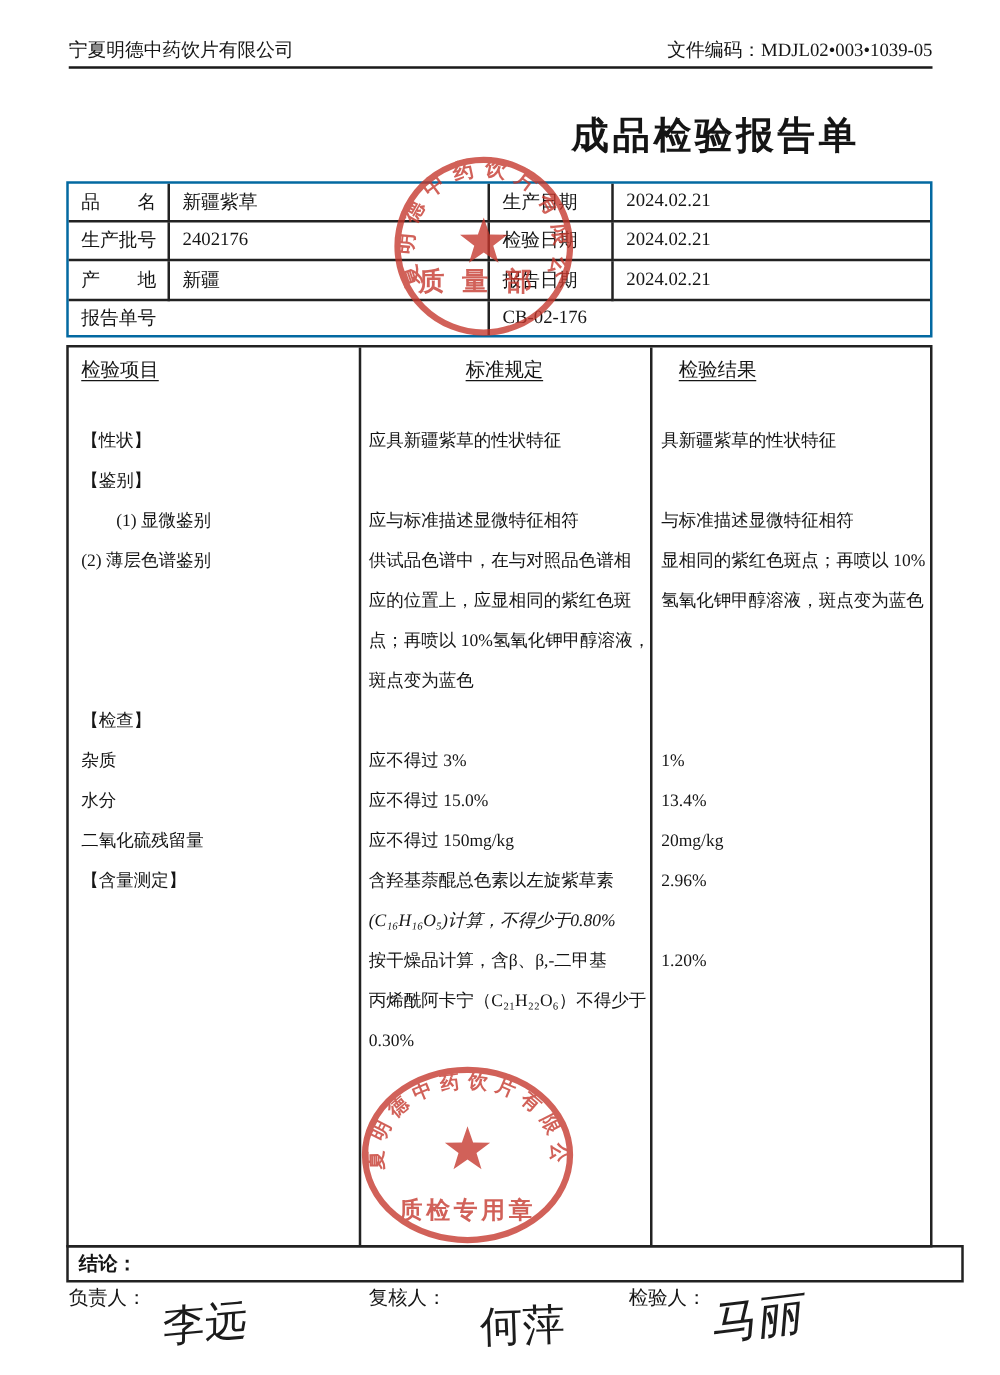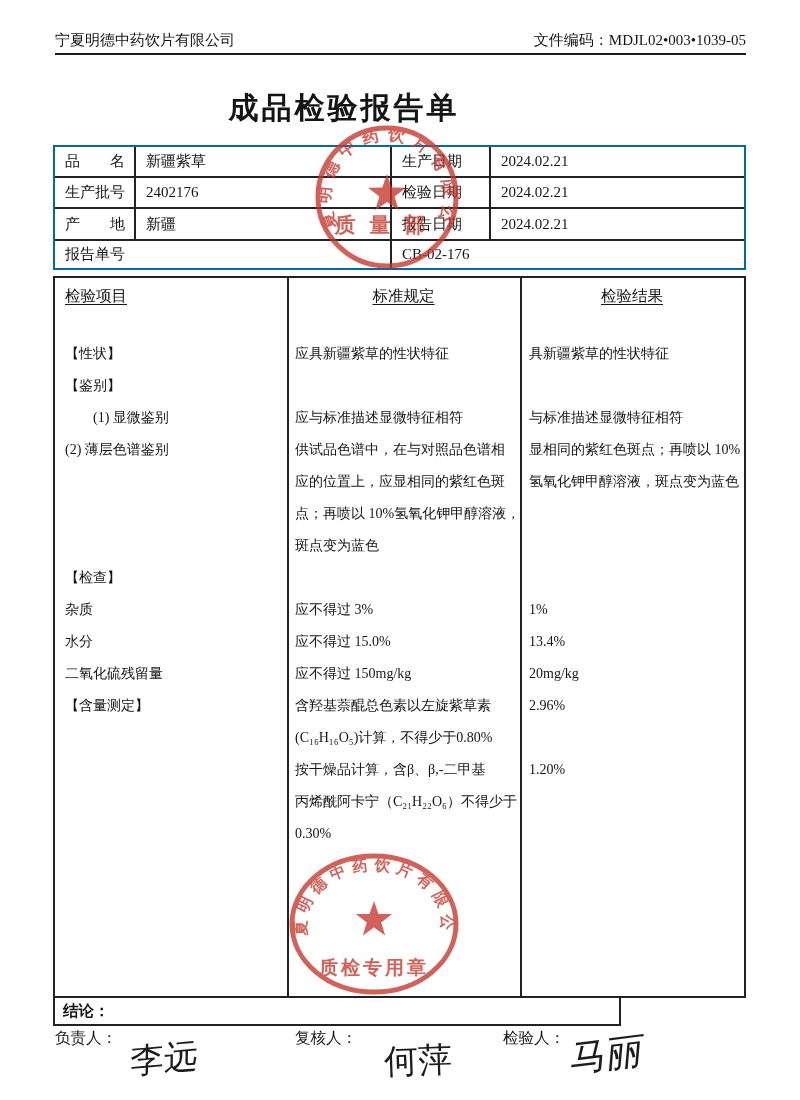--- a/index.html
+++ b/index.html
@@ -1,21 +1,21 @@
 <!DOCTYPE html>
 <html><head>
 <meta charset="utf-8">
 <style>
   html,body{margin:0;padding:0;background:#fff;}
   .page{position:relative;width:800px;height:1100px;background:#fff;overflow:hidden;
         font-family:"Liberation Serif","DejaVu Serif",serif;color:#151515;}
   .hdr-company{position:absolute;left:55px;top:31px;font-size:15px;}
   .hdr-code{position:absolute;right:54px;top:31px;font-size:15px;}
   .hdr-rule{position:absolute;left:55px;top:53px;width:691px;height:2px;background:#1a1a1a;}
-  .title{position:absolute;left:0;top:88px;width:688px;text-align:center;
+  .title{position:absolute;left:0;top:88px;width:688px;text-align:right;
          font-size:30px;font-weight:bold;letter-spacing:3px;}
   
   .info-table{position:absolute;left:53px;top:145px;width:693px;height:125px;
               border:2px solid #0369a1;box-sizing:border-box;display:grid;
               grid-template-columns:81px 256px 99px 1fr;
               grid-template-rows:31px 31px 32px 1fr;font-size:15px;}
   .cell{display:flex;align-items:center;box-sizing:border-box;padding-left:10px;
         border-right:2px solid #222;border-bottom:2px solid #222;white-space:nowrap;}
   .cell.noR{border-right:none;}
   .cell.noB{border-bottom:none;}
@@ -24,21 +24,21 @@
   
   .result-table{position:absolute;left:53px;top:276px;width:693px;height:722px;
                 border:2px solid #222;box-sizing:border-box;}
   .vline{position:absolute;top:0;bottom:0;width:2px;background:#222;}
   .rt-head{position:absolute;top:8px;height:22px;font-size:15.5px;}
   .rt-head span{text-decoration:underline;text-underline-offset:3px;}
   .col-lines{position:absolute;top:60px;}
   .tline{position:absolute;left:0;height:32px;line-height:32px;font-size:14px;
          white-space:nowrap;}
   
-  .conclusion{position:absolute;left:53px;top:996px;width:568px;height:30px;
+  .conclusion{position:absolute;left:53px;top:996px;width:718px;height:30px;
               border:2px solid #222;box-sizing:border-box;display:flex;align-items:center;
               padding-left:8px;font-size:15.5px;white-space:nowrap;}
   .conclusion b{font-weight:bold;}
   .sig-label{position:absolute;top:1028px;font-size:15.5px;}
   .sig-name{position:absolute;font-size:34px;color:#1c1c1c;
             font-family:"Liberation Serif","DejaVu Serif",serif;}
   
   .stamp{position:absolute;opacity:0.78;pointer-events:none;}
 </style>
 </head>
@@ -71,21 +71,21 @@
     <div class="cell span2a noB">报告单号</div>
     <div class="cell span2b noR noB">CB-02-176</div>
   </div>
 
   <div class="result-table">
     <div class="vline" style="left:232px"></div>
     <div class="vline" style="left:465px"></div>
 
     <div class="rt-head" style="left:10px"><span>检验项目</span></div>
     <div class="rt-head" style="left:232px;width:233px;text-align:center"><span>标准规定</span></div>
-    <div class="rt-head" style="left:465px;width:224px;text-align:center"><span>检验结果</span></div>
+    <div class="rt-head" style="left:488px;width:224px;"><span>检验结果</span></div>
 
     <div class="col-lines" style="left:10px;width:216px">
         <div class="tline" style="top: 0px;">【性状】</div>
         <div class="tline" style="top: 32px;">【鉴别】</div>
         <div class="tline" style="top: 64px; margin-left: 28px;">(1) 显微鉴别</div>
         <div class="tline" style="top: 96px;">(2) 薄层色谱鉴别</div>
         <div class="tline" style="top: 128px;"></div>
         <div class="tline" style="top: 160px;"></div>
         <div class="tline" style="top: 192px;"></div>
         <div class="tline" style="top: 224px;">【检查】</div>
@@ -104,21 +104,21 @@
         <div class="tline" style="top: 64px;">应与标准描述显微特征相符</div>
         <div class="tline" style="top: 96px;">供试品色谱中，在与对照品色谱相</div>
         <div class="tline" style="top: 128px;">应的位置上，应显相同的紫红色斑</div>
         <div class="tline" style="top: 160px;">点；再喷以 10%氢氧化钾甲醇溶液，</div>
         <div class="tline" style="top: 192px;">斑点变为蓝色</div>
         <div class="tline" style="top: 224px;"></div>
         <div class="tline" style="top: 256px;">应不得过 3%</div>
         <div class="tline" style="top: 288px;">应不得过 15.0%</div>
         <div class="tline" style="top: 320px;">应不得过 150mg/kg</div>
         <div class="tline" style="top: 352px;">含羟基萘醌总色素以左旋紫草素</div>
-        <div class="tline" style="top: 384px;">(C₁₆H₁₆O₅)计算，不得少于0.80%</div>
+        <div class="tline" style="top: 384px; font-style: italic;">(C₁₆H₁₆O₅)计算，不得少于0.80%</div>
         <div class="tline" style="top: 416px;">按干燥品计算，含β、β,-二甲基</div>
         <div class="tline" style="top: 448px;">丙烯酰阿卡宁（C₂₁H₂₂O₆）不得少于</div>
         <div class="tline" style="top: 480px;">0.30%</div>
       </div>
     <div class="col-lines" style="left:474px;width:214px">
         <div class="tline" style="top: 0px;">具新疆紫草的性状特征</div>
         <div class="tline" style="top: 32px;"></div>
         <div class="tline" style="top: 64px;">与标准描述显微特征相符</div>
         <div class="tline" style="top: 96px;">显相同的紫红色斑点；再喷以 10%</div>
         <div class="tline" style="top: 128px;">氢氧化钾甲醇溶液，斑点变为蓝色</div>

